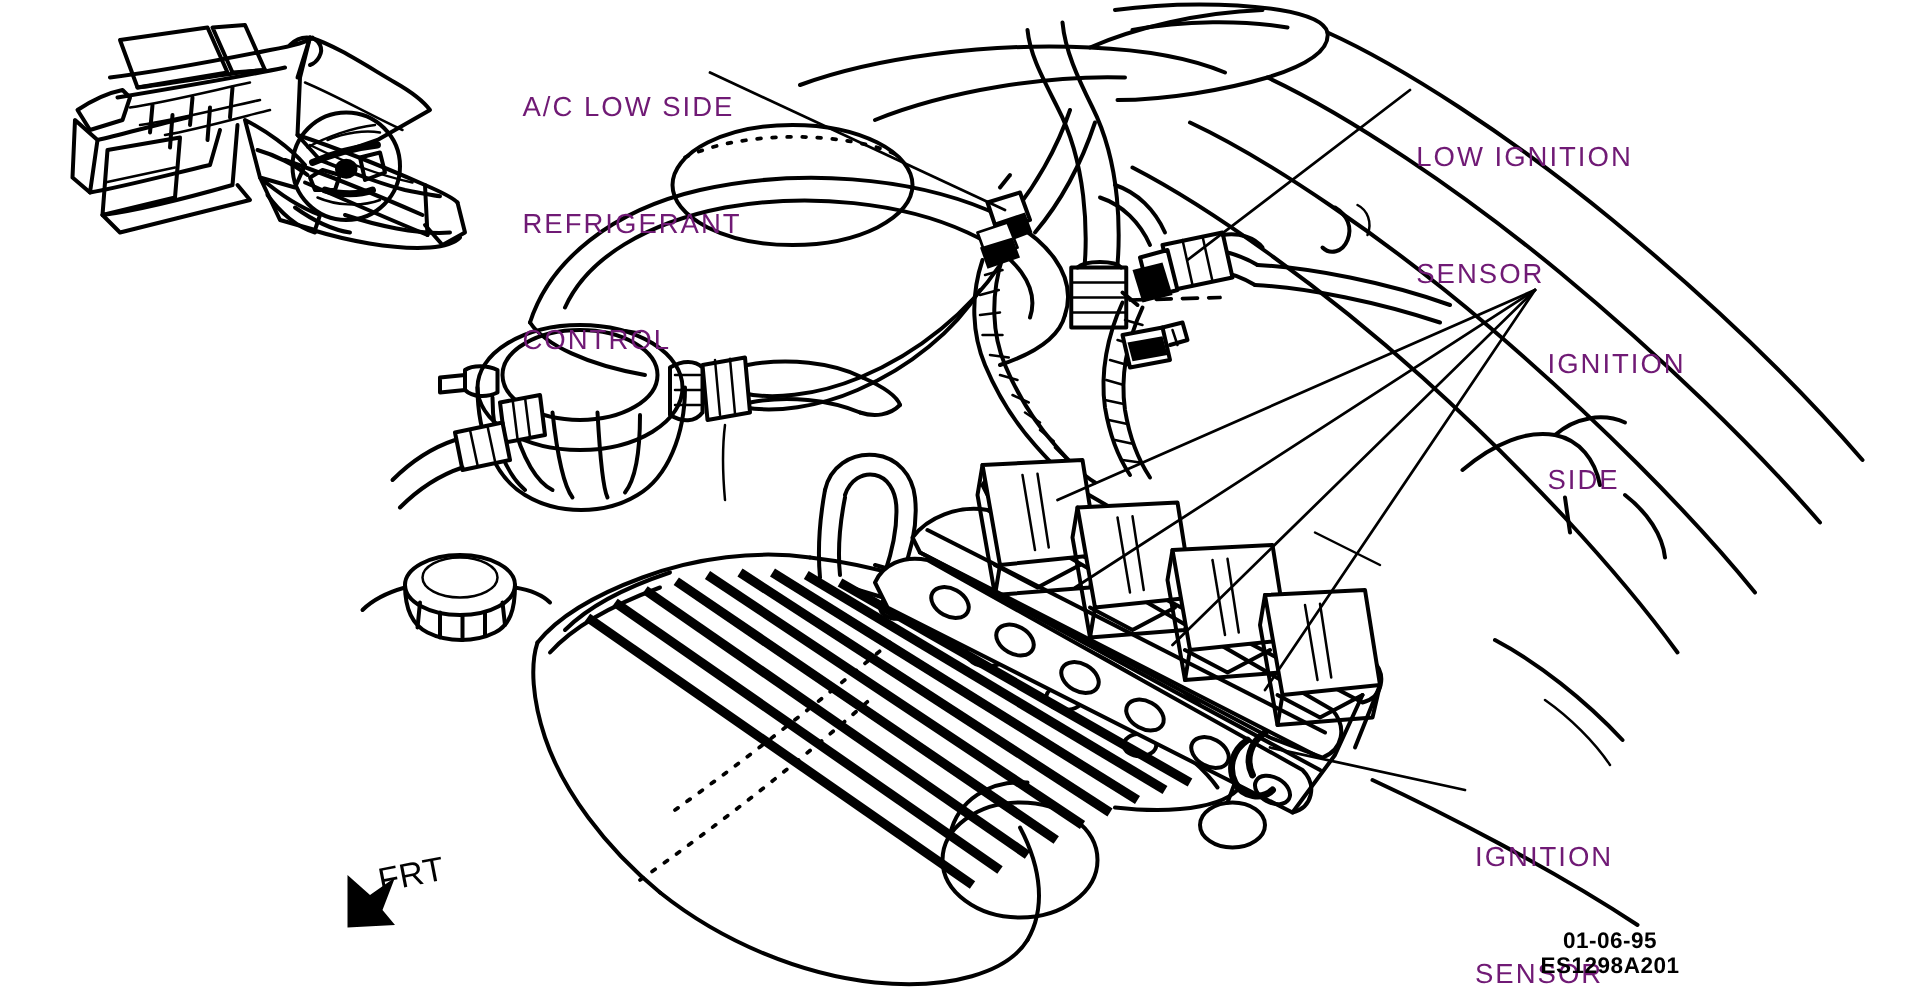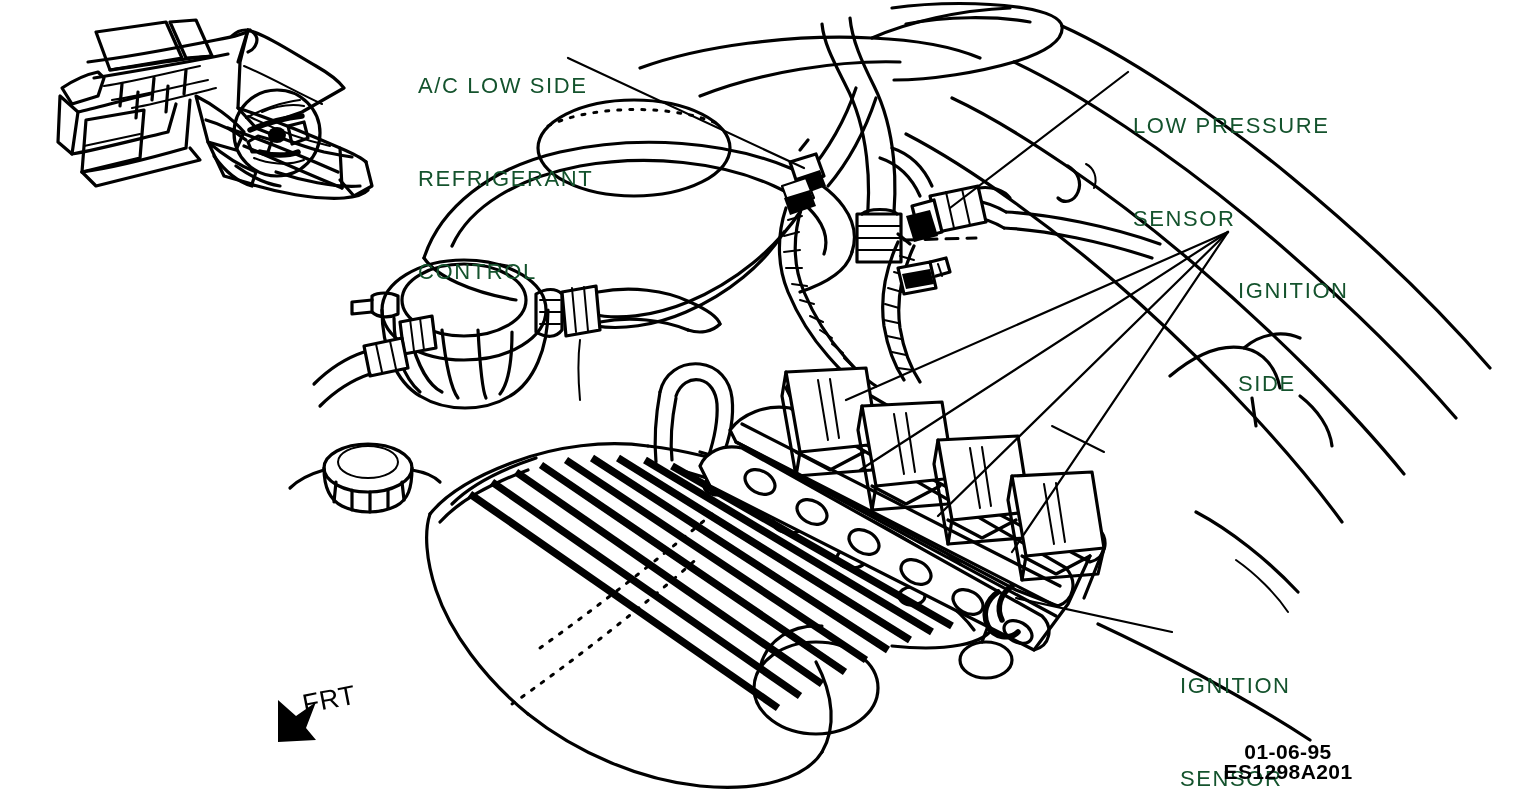--- a/index.html
+++ b/index.html
@@ -40,21 +40,21 @@
   .leader    { fill: none; stroke: #000000; stroke-width: 2.2; stroke-linecap: round; }
   .dashline  { fill: none; stroke: #000000; stroke-width: 3.0; stroke-linecap: round; stroke-dasharray: 12 9; }
   .dotline   { fill: none; stroke: #000000; stroke-width: 3.0; stroke-linecap: round; stroke-dasharray: 3 9; }
 
   .cap-text {
     position: absolute;
     font-family: "Liberation Sans", sans-serif;
     font-size: 22px;
     font-weight: 400;
     letter-spacing: 1.6px;
-    color: #14532d;
+    color: #701a75;
     line-height: 31px;
     white-space: pre;
     user-select: none;
   }
   #label-ac-temp-sensor { left: 418px; top: 8px; }
   #label-ac-lp-switch   { left: 1133px; top: 48px; }
   #label-ignition-coils { left: 1238px; top: 213px; }
   #label-ignition-ctrl  { left: 1180px; top: 608px; }
 
   #label-frt {
@@ -69,21 +69,21 @@
     transform-origin: left top;
     user-select: none;
   }
   #figure-id-block {
     position: absolute;
     left: 1218px;
     top: 742px;
     text-align: center;
     width: 140px;
     font-family: "Liberation Sans", sans-serif;
-    font-size: 21px;
+    font-size: 18px;
     font-weight: bold;
     letter-spacing: 0.4px;
     line-height: 20px;
     color: #000;
     user-select: none;
   }
 </style>
 </head>
 <body>
 
@@ -452,21 +452,21 @@
 
   </svg>
 
   <div class="cap-text" id="label-ac-temp-sensor">
     <div>A/C LOW SIDE</div>
     <div>REFRIGERANT</div>
     <div>CONTROL</div>
   </div>
 
   <div class="cap-text" id="label-ac-lp-switch">
-    <div>LOW PRESSURE</div>
+    <div>LOW IGNITION</div>
     <div>SENSOR</div>
   </div>
 
   <div class="cap-text" id="label-ignition-coils">
     <div>IGNITION</div>
     <div>SIDE</div>
   </div>
 
   <div class="cap-text" id="label-ignition-ctrl">
     <div>IGNITION</div>

